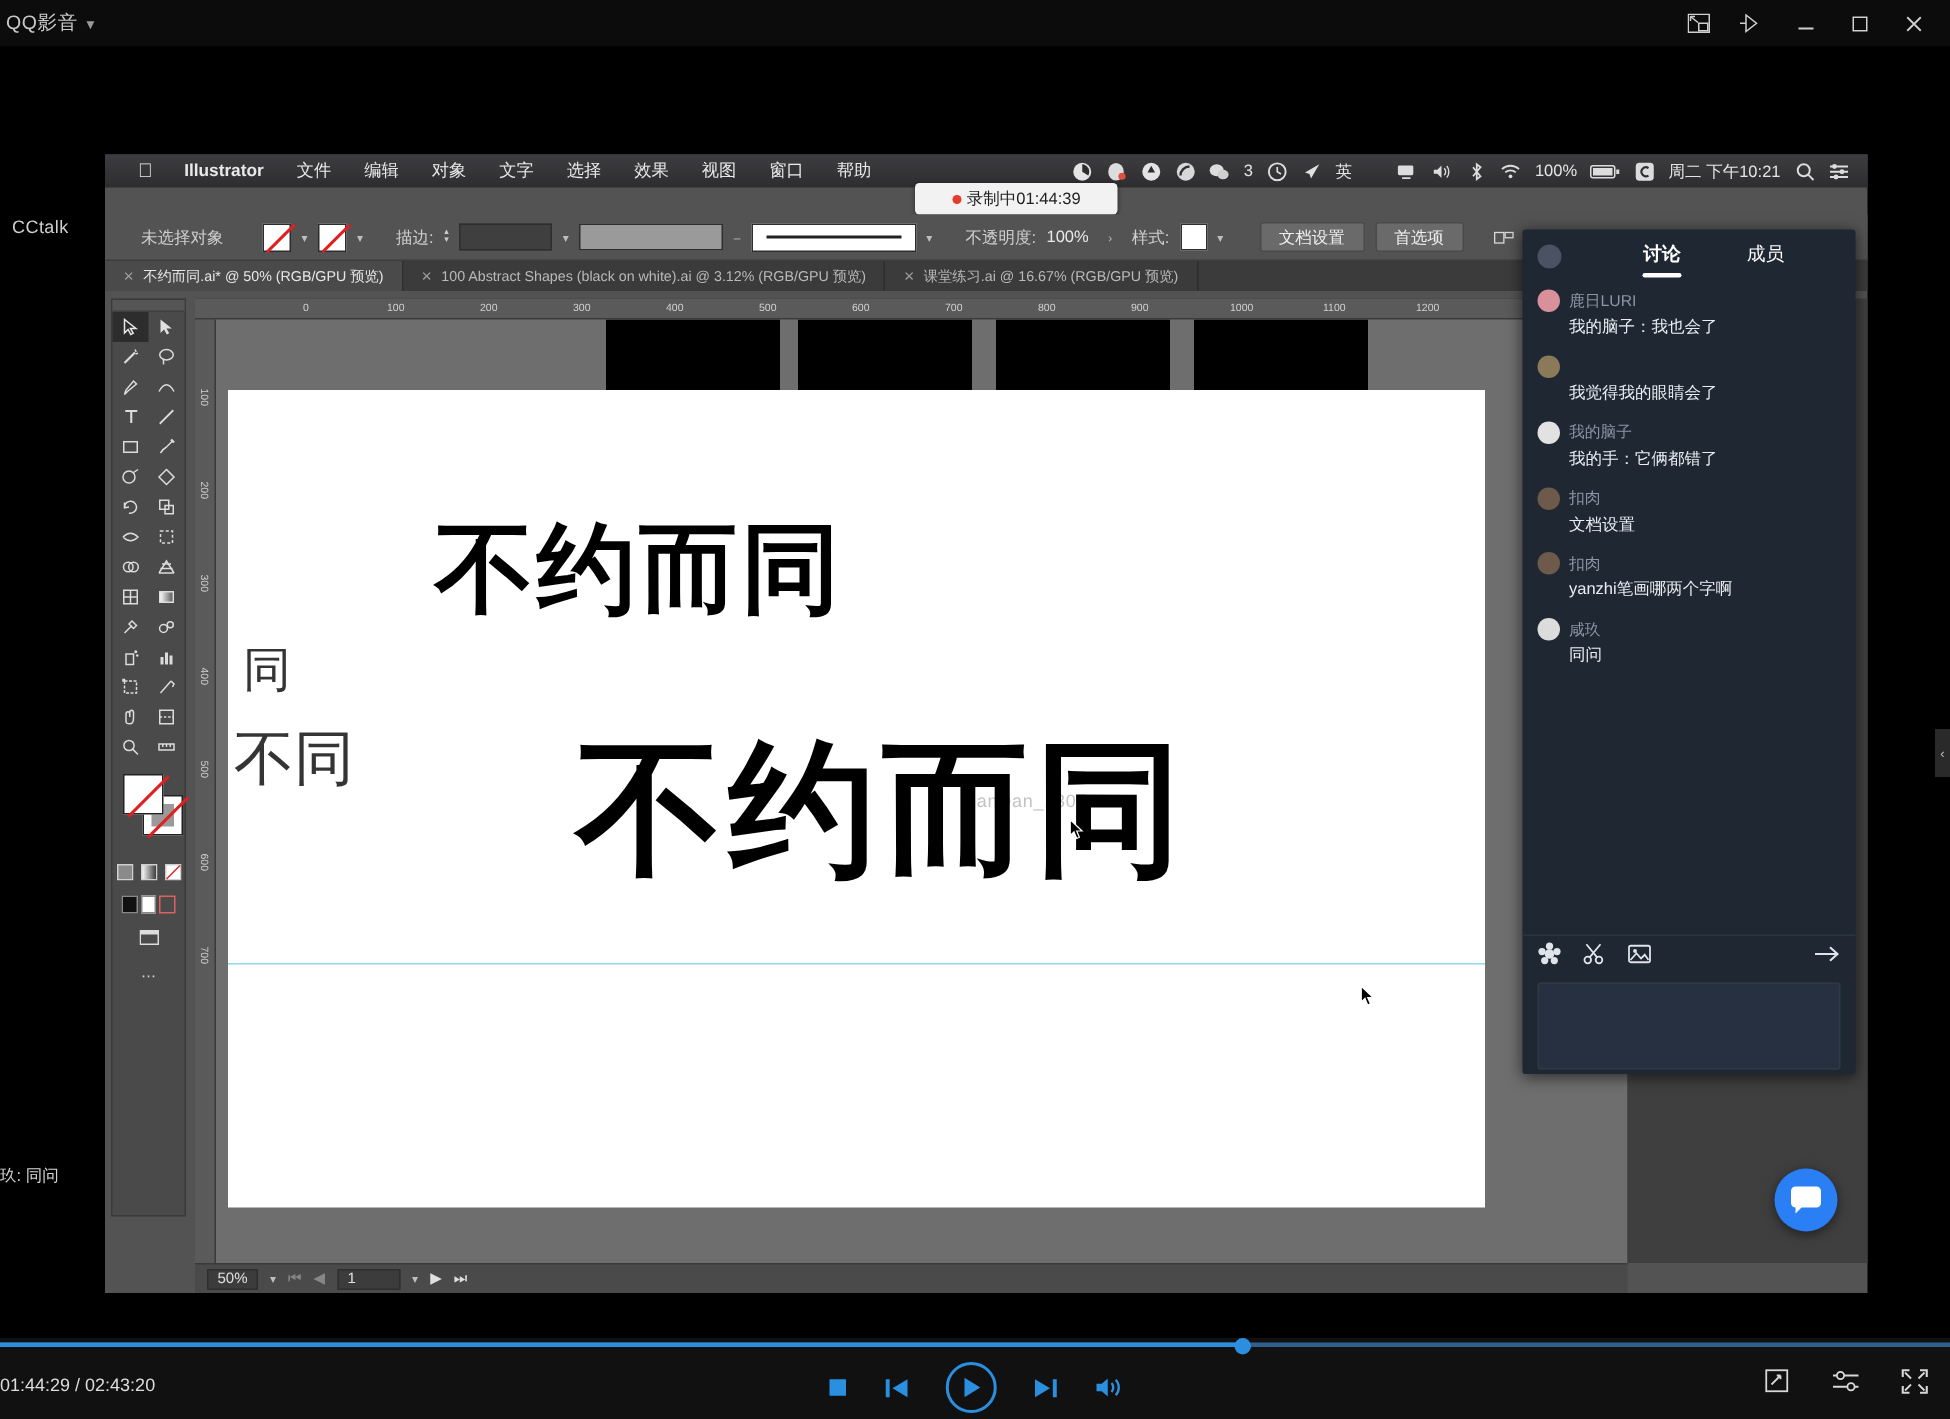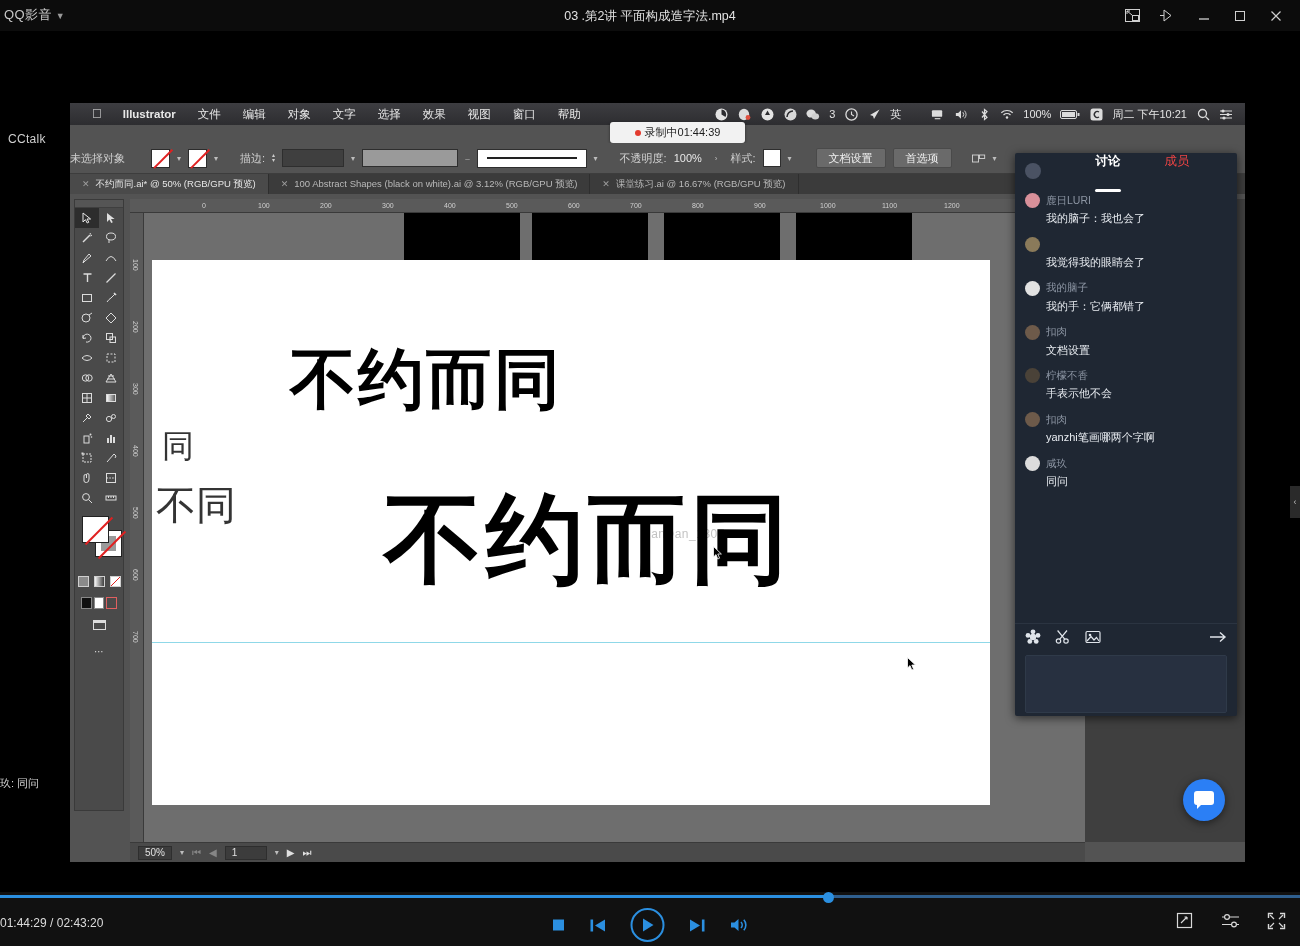--- a/index.html
+++ b/index.html
@@ -68,21 +68,21 @@
     font-size: 11px; display: flex; align-items: center; justify-content: center;
     gap: 4px; box-shadow: 0 1px 3px rgba(0,0,0,.5);
   }
   .rec-dot { width: 6px; height: 6px; border-radius: 50%; background: #e33b2e; }
 
   
   .ai-controlbar {
     position: absolute; left: 0; top: 40px; width: 1175px; height: 31px;
     background: #535353; border-bottom: 1px solid #3d3d3d;
     display: flex; align-items: center; color: #d6d6d6; font-size: 11px;
-    padding-left: 0; gap: 7px;
+    padding-left: 24px; gap: 7px;
   }
   .cb-label { color: #cfcfcf; white-space: nowrap; }
   .swatch-none {
     width: 19px; height: 19px; background: #fff; border: 1px solid #2c2c2c; position: relative;
   }
   .swatch-none::after {
     content: ''; position: absolute; left: -2px; top: 50%; width: 26px; height: 1.5px;
     background: #e02020; transform: rotate(-45deg); transform-origin: center;
   }
   .swatch-stroke {
@@ -223,25 +223,25 @@
   }
   .rp-label { color: #c9c9c9; font-size: 10px; padding: 6px 8px; }
 
   
   .chat-panel {
     position: absolute; left: 1015px; top: 122px; width: 222px; height: 563px;
     background: #1f2733; border-radius: 2px; color: #dfe4ea; overflow: hidden;
     box-shadow: 0 2px 10px rgba(0,0,0,.6);
   }
   .chat-tabs {
-    height: 38px; display: flex; justify-content: center; gap: 44px;
+    height: 38px; display: flex; align-items: center; justify-content: center; gap: 44px;
     position: relative;
     margin-left: 33px;
   }
-  .chat-tab { font-size: 12.5px; color: #ef4444; cursor: pointer; position: relative; padding-bottom: 6px; }
+  .chat-tab { font-size: 12.5px; color: #ffffff; cursor: pointer; position: relative; padding-bottom: 6px; }
   .chat-tab.active { color: #ffffff; font-weight: bold; }
   .chat-tab.active::after {
     content: ''; position: absolute; left: 50%; transform: translateX(-50%);
     bottom: -1px; width: 26px; height: 3px; background: #fff; border-radius: 2px;
   }
   .chat-avatar-top {
     position: absolute; left: 10px; top: 10px; width: 16px; height: 16px;
     border-radius: 50%; background: #4a5263;
   }
   .chat-list { padding: 2px 10px 0 10px; height: 432px; overflow: hidden; }
@@ -269,21 +269,21 @@
     border-radius: 50%; background: #2b7ff5; display: flex; align-items: center; justify-content: center;
     box-shadow: 0 2px 8px rgba(0,0,0,.5); cursor: pointer;
   }
   
   .edge-tab {
     position: absolute; left: 1290px; top: 455px; width: 10px; height: 32px;
     background: #2a2a2a; color: #bbb; font-size: 9px; display: flex; align-items: center; justify-content: center;
   }
   
   .cctalk-badge {
-    position: absolute; left: 8px; top: 101px; font-size: 12px; color: #cfcfcf; letter-spacing: .3px;
+    position: absolute; left: 8px; top: 113px; font-size: 12px; color: #cfcfcf; letter-spacing: .3px;
   }
   .left-toast {
     position: absolute; left: 0; top: 745px; font-size: 11px; color: #d6d6d6;
   }
 
   
   .player {
     position: absolute; left: 0; bottom: 0; width: 1300px; height: 54px; background: #111;
   }
   .progress-wrap {
@@ -316,21 +316,20 @@
 </style>
 </head>
 <body>
 
 <div id="app">
 
   <div class="titlebar">
     <div class="tb-app">
       <span>QQ影音</span><span class="tb-caret">▼</span>
     </div>
-    <div class="tb-title">03 .第2讲 平面构成造字法.mp4</div>
     <div class="tb-btns">
       <div class="tb-btn">
         <svg width="15" height="13" viewBox="0 0 15 13">
             <rect x="0.5" y="0.5" width="14" height="12" fill="none" stroke="#cfcfcf"></rect>
             <rect x="7.5" y="6.5" width="6" height="5" fill="none" stroke="#cfcfcf"></rect>
             <path d="M2 2 L7 6" stroke="#cfcfcf" fill="none"></path>
             <path d="M2 2 L5 2 M2 2 L2 5" stroke="#cfcfcf"></path>
           </svg>
       </div>
       <div class="tb-btn">
@@ -866,27 +865,20 @@
             <span class="msg-name">我的脑子</span>
           </div>
           <div class="msg-text">我的手：它俩都错了</div>
         </div>
         <div class="msg">
           <div class="msg-head">
             <span class="msg-avatar" style="background:#6d5a4a"></span>
             <span class="msg-name">扣肉</span>
           </div>
           <div class="msg-text">文档设置</div>
-        </div>
-        <div class="msg">
-          <div class="msg-head">
-            <span class="msg-avatar" style="background:#4a4238"></span>
-            <span class="msg-name">柠檬不香</span>
-          </div>
-          <div class="msg-text">手表示他不会</div>
         </div>
         <div class="msg">
           <div class="msg-head">
             <span class="msg-avatar" style="background:#6d5a4a"></span>
             <span class="msg-name">扣肉</span>
           </div>
           <div class="msg-text">yanzhi笔画哪两个字啊</div>
         </div>
         <div class="msg">
           <div class="msg-head">

